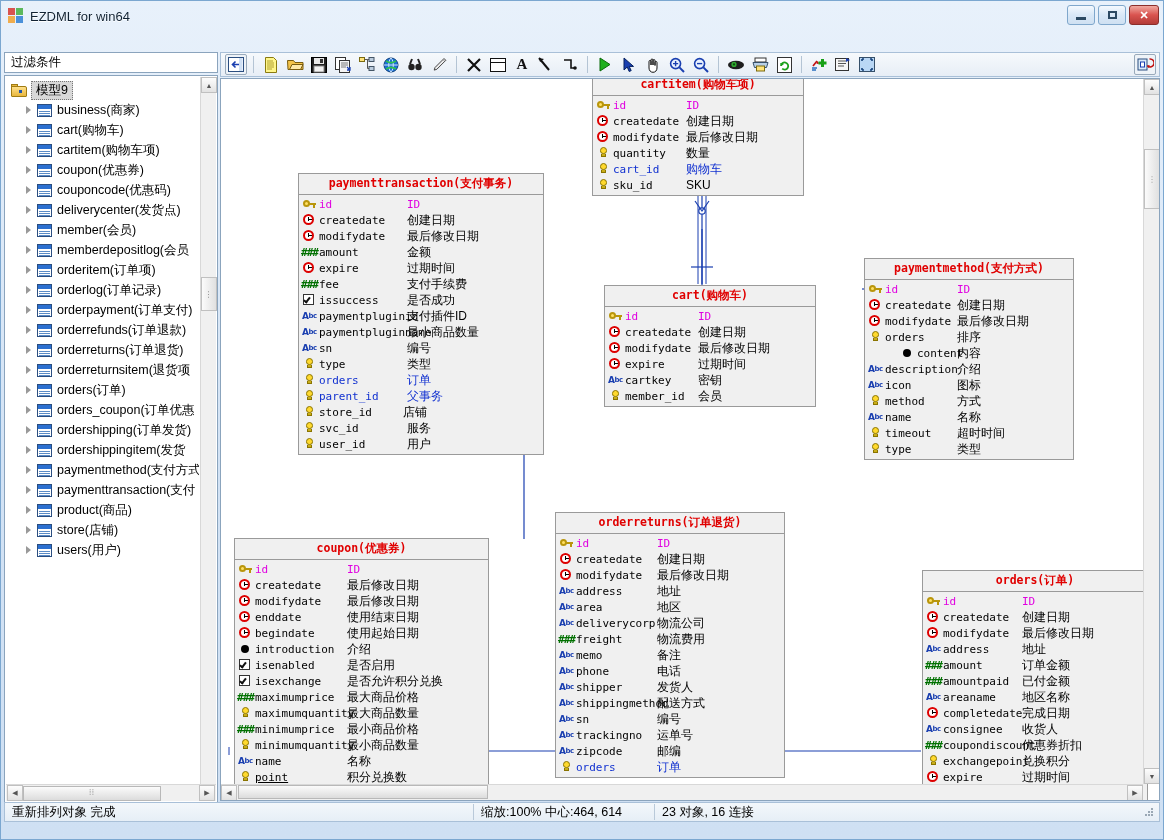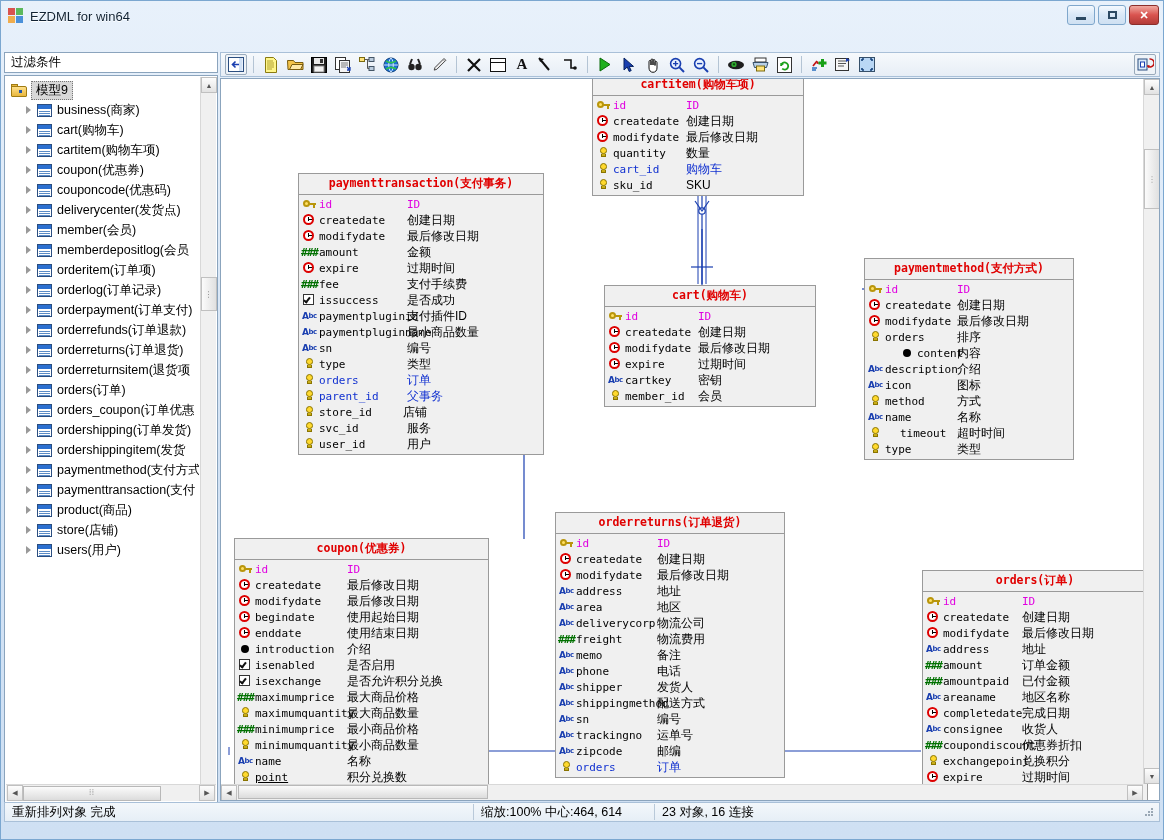--- a/index.html
+++ b/index.html
@@ -1151,21 +1151,21 @@
                   <span class="bs"></span>
                 </span>
                 <span class="ename">method</span>
                 <span class="edesc" style="left:92px">方式</span>
               </div>
               <div class="erow" style="position: relative;">
                 <span class="ficon ic-abc">A<sub style="font-size:7px">b</sub><sup style="font-size:7px">c</sup></span>
                 <span class="ename">name</span>
                 <span class="edesc" style="left:92px">名称</span>
               </div>
-              <div class="erow" style="position: relative; gap: 15px;">
+              <div class="erow" style="position: relative;">
                 <span class="ficon ic-bulb">
                   <span class="bb"></span>
                   <span class="bs"></span>
                 </span>
                 <span class="ename">timeout</span>
                 <span class="edesc" style="left:92px">超时时间</span>
               </div>
               <div class="erow" style="position: relative;">
                 <span class="ficon ic-bulb">
                   <span class="bb"></span>
@@ -1205,31 +1205,31 @@
                 </span>
                 <span class="ename">modifydate</span>
                 <span class="edesc" style="left:112px">最后修改日期</span>
               </div>
               <div class="erow" style="position: relative;">
                 <span class="ficon ic-clock">
                   <span class="cc"></span>
                   <span class="ch"></span>
                   <span class="cm"></span>
                 </span>
+                <span class="ename">enddate</span>
+                <span class="edesc" style="left:112px">使用结束日期</span>
+              </div>
+              <div class="erow" style="position: relative;">
+                <span class="ficon ic-clock">
+                  <span class="cc"></span>
+                  <span class="ch"></span>
+                  <span class="cm"></span>
+                </span>
                 <span class="ename">begindate</span>
                 <span class="edesc" style="left:112px">使用起始日期</span>
-              </div>
-              <div class="erow" style="position: relative;">
-                <span class="ficon ic-clock">
-                  <span class="cc"></span>
-                  <span class="ch"></span>
-                  <span class="cm"></span>
-                </span>
-                <span class="ename">enddate</span>
-                <span class="edesc" style="left:112px">使用结束日期</span>
               </div>
               <div class="erow" style="position: relative;">
                 <span class="ficon ic-blob">
                   <span class="bl"></span>
                 </span>
                 <span class="ename">introduction</span>
                 <span class="edesc" style="left:112px">介绍</span>
               </div>
               <div class="erow" style="position: relative;">
                 <span class="ficon ic-chk">

